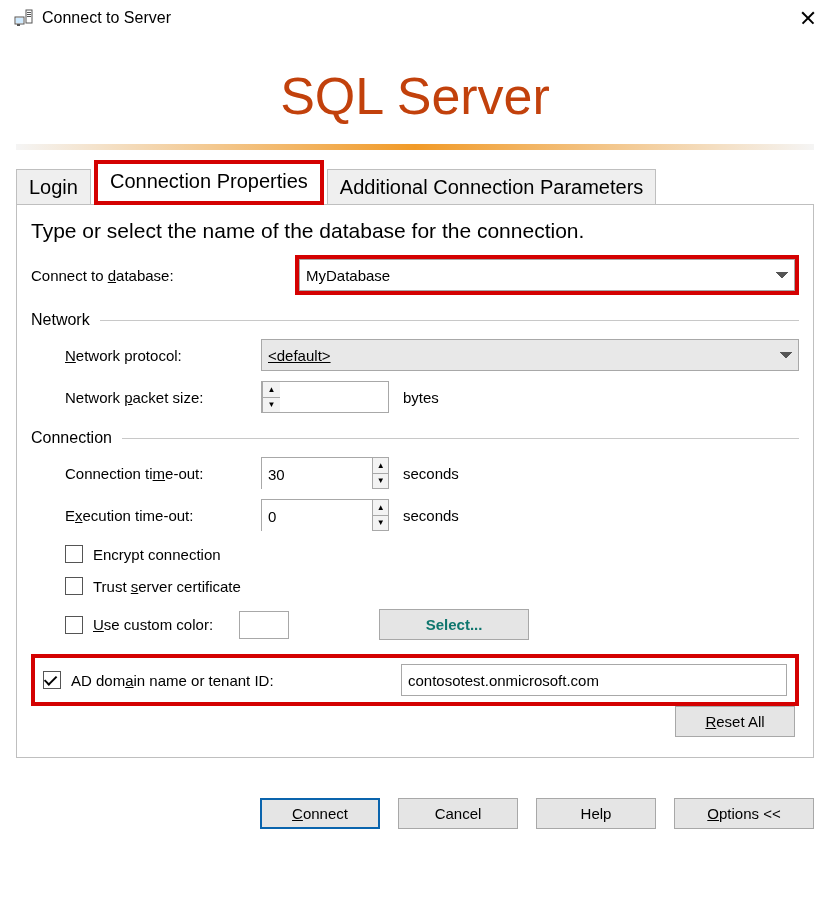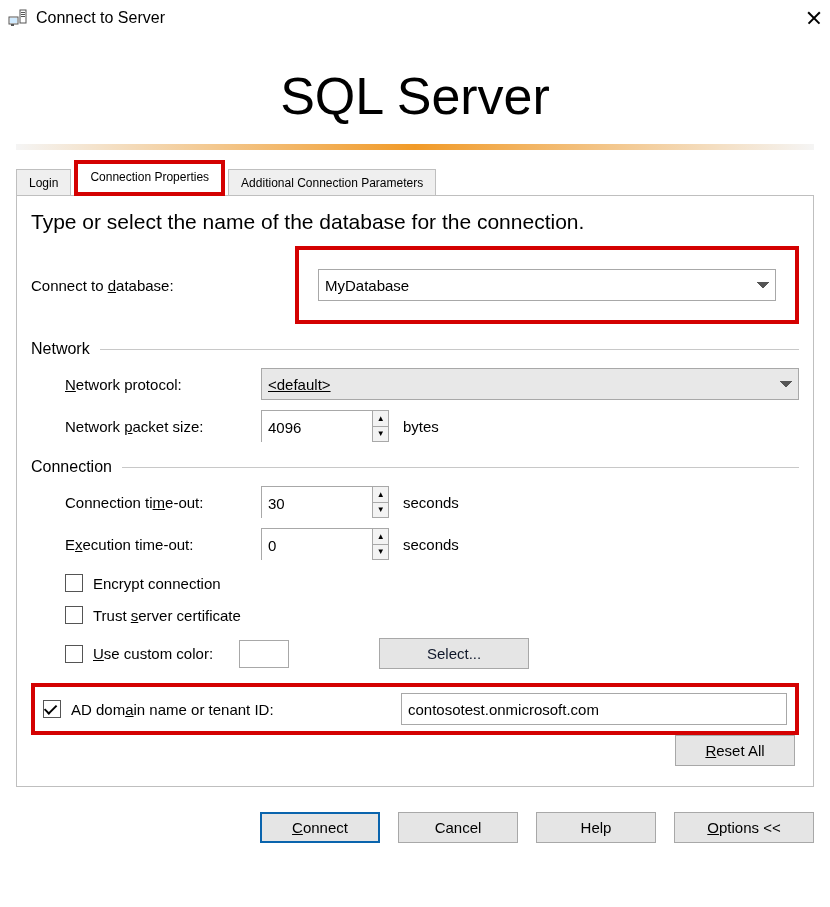--- a/index.html
+++ b/index.html
@@ -9,21 +9,21 @@
     font-size: 15px;
     background: #fff;
     width: 830px;
     height: 907px;
     overflow: hidden;
     color: #000;
   }
   .titlebar {
     display: flex;
     align-items: center;
-    padding: 6px 8px;
+    padding: 6px 14px;
     height: 36px;
     border-bottom: 1px solid #fff;
   }
   .titlebar .icon {
     margin-right: 8px;
     display: inline-flex;
   }
   .titlebar .title {
     flex: 1;
     font-size: 16px;
@@ -47,37 +47,37 @@
     text-align: center;
     padding: 30px 0 18px 0;
     margin: 0 16px;
     border-bottom: 6px solid;
     border-image: linear-gradient(to right, #f5f5f5 0%, #f19a27 50%, #f5f5f5 100%) 1;
   }
   .banner h1 {
     margin: 0;
     font-size: 52px;
     font-weight: 400;
-    color: #000000;
+    color: #c2410c;
     font-family: "Segoe UI Light","Segoe UI",sans-serif;
   }
 
   .tabs {
     display: flex;
     margin: 10px 16px 0 16px;
     align-items: flex-end;
   }
   .tab {
     border: 1px solid #bfbfbf;
     border-bottom: none;
     background: #efefef;
     padding: 6px 12px;
     margin-right: 3px;
     cursor: pointer;
-    font-size: 12px;
+    font-size: 20px;
     position: relative;
   }
   .tab.active {
     background: #fff;
     z-index: 2;
     padding-bottom: 8px;
   }
 
   .panel {
     border: 1px solid #bfbfbf;
@@ -174,30 +174,31 @@
   }
   .btn {
     border:1px solid #a8a8a8;
     background:#e5e5e5;
     padding: 6px 20px;
     min-width: 120px;
     text-align:center;
     cursor:pointer;
     font:inherit;
   }
-  .btn.disabled { color:#0f172a; cursor:default; }
+  .btn.disabled { color:#0f766e; cursor:default;font-weight:bold; }
   .btn.focus { border:2px solid #0a64ad; padding:5px 19px; }
 
   .hl-red { border: 4px solid #d40101; }
 
   .bottom-actions {
     display:flex;
     justify-content:flex-end;
     gap: 18px;
     padding: 24px 16px;
+    margin-top: 15px;
   }
   .u { text-decoration: underline; }
 
   .right-align { display:flex; justify-content:flex-end; margin-top:0; padding-right:4px;}
 </style>
 </head>
 <body>
 
 <div class="titlebar">
   <span class="icon">
@@ -225,21 +226,21 @@
   <div class="tab">Additional Connection Parameters</div>
 </div>
 
 <div class="panel">
   <div class="instr">Type or select the name of the database for the connection.</div>
 
   <div class="row firstrow">
     <label class="lbl">
       <span>Connect to </span><span class="u">d</span><span>atabase:</span>
     </label>
-    <div class="hl-red" style="flex:1; padding:19px;">
+    <div class="hl-red" style="flex:1; padding:0;">
       <select style="width:100%;">
         <option>MyDatabase</option>
       </select>
     </div>
   </div>
 
   <div class="grpline">
     <span class="glabel">Network</span>
     <span class="line"></span>
   </div>
@@ -251,21 +252,20 @@
     <select class="gray" style="flex:1;">
       <option>&lt;default&gt;</option>
     </select>
   </div>
 
   <div class="row">
     <label class="lbl">
       <span>Network </span><span class="u">p</span><span>acket size:</span>
     </label>
     <div class="spinner">
-      <input type="text" value="4096" style="">
       <div class="btns">
           <div>▲</div>
           <div>▼</div>
         </div>
     </div>
     <span style="margin-left:14px;">bytes</span>
   </div>
 
   <div class="grpline">
     <span class="glabel">Connection</span>

